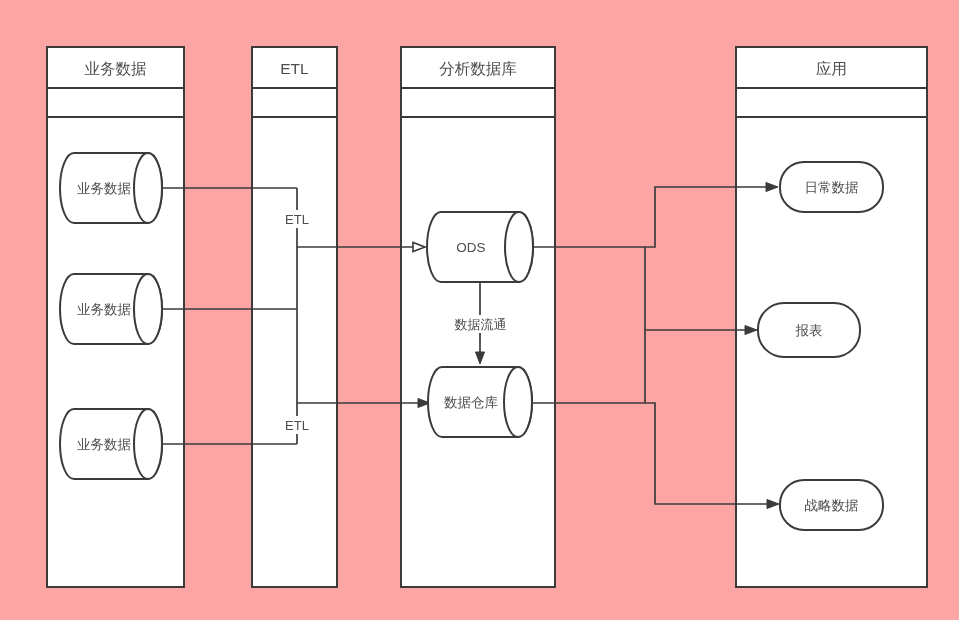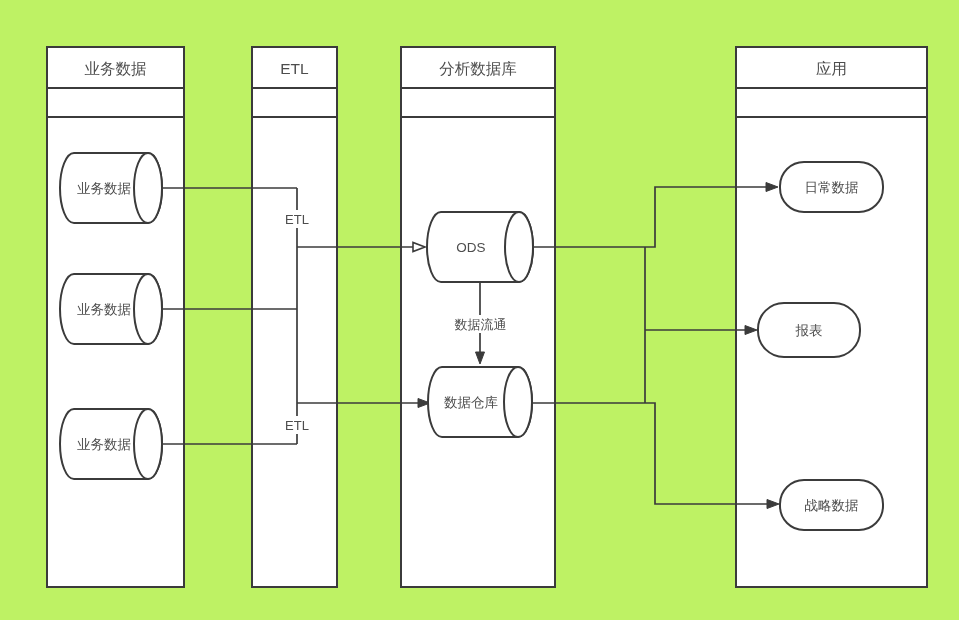--- a/index.html
+++ b/index.html
@@ -7,21 +7,21 @@
     padding: 0;
     background: #ffffff;
     width: 959px;
     height: 620px;
     font-family: "Liberation Sans", "DejaVu Sans", sans-serif;
   }
   #stage {
     position: relative;
     width: 959px;
     height: 620px;
-    background: #bef264;
+    background: #fca5a5;
     overflow: hidden;
   }
   svg { display: block; }
   .lane-rect, .shape {
     fill: #ffffff;
     stroke: #3b3b3b;
     stroke-width: 2;
   }
   .lane-line {
     stroke: #3b3b3b;

